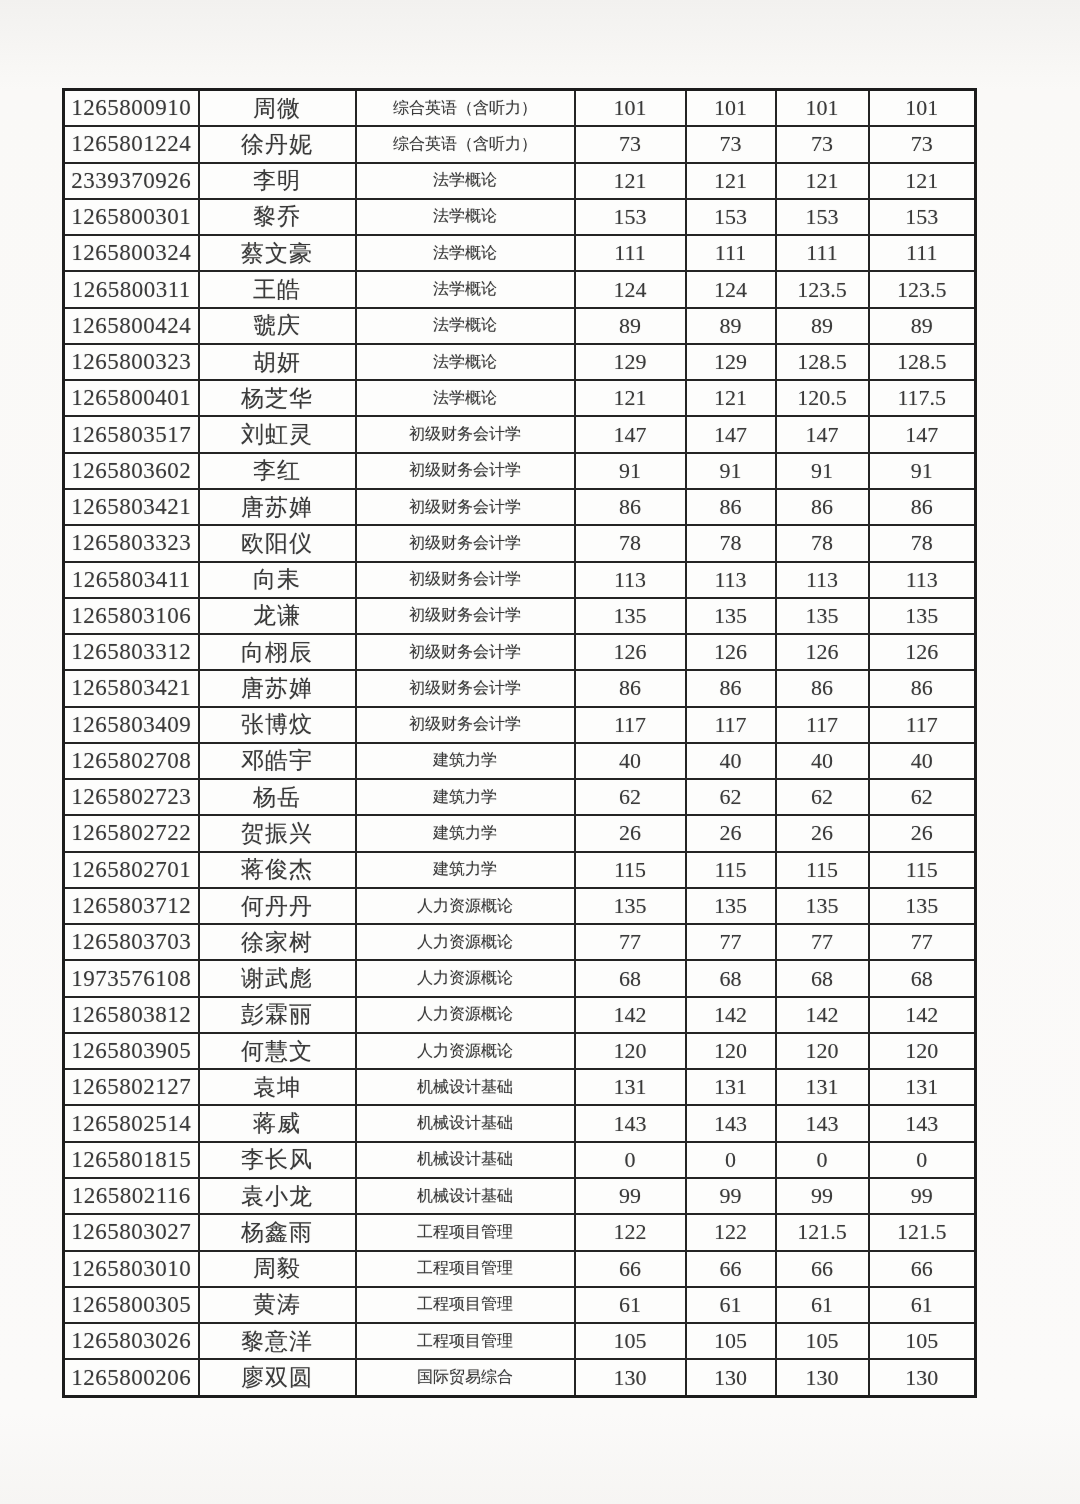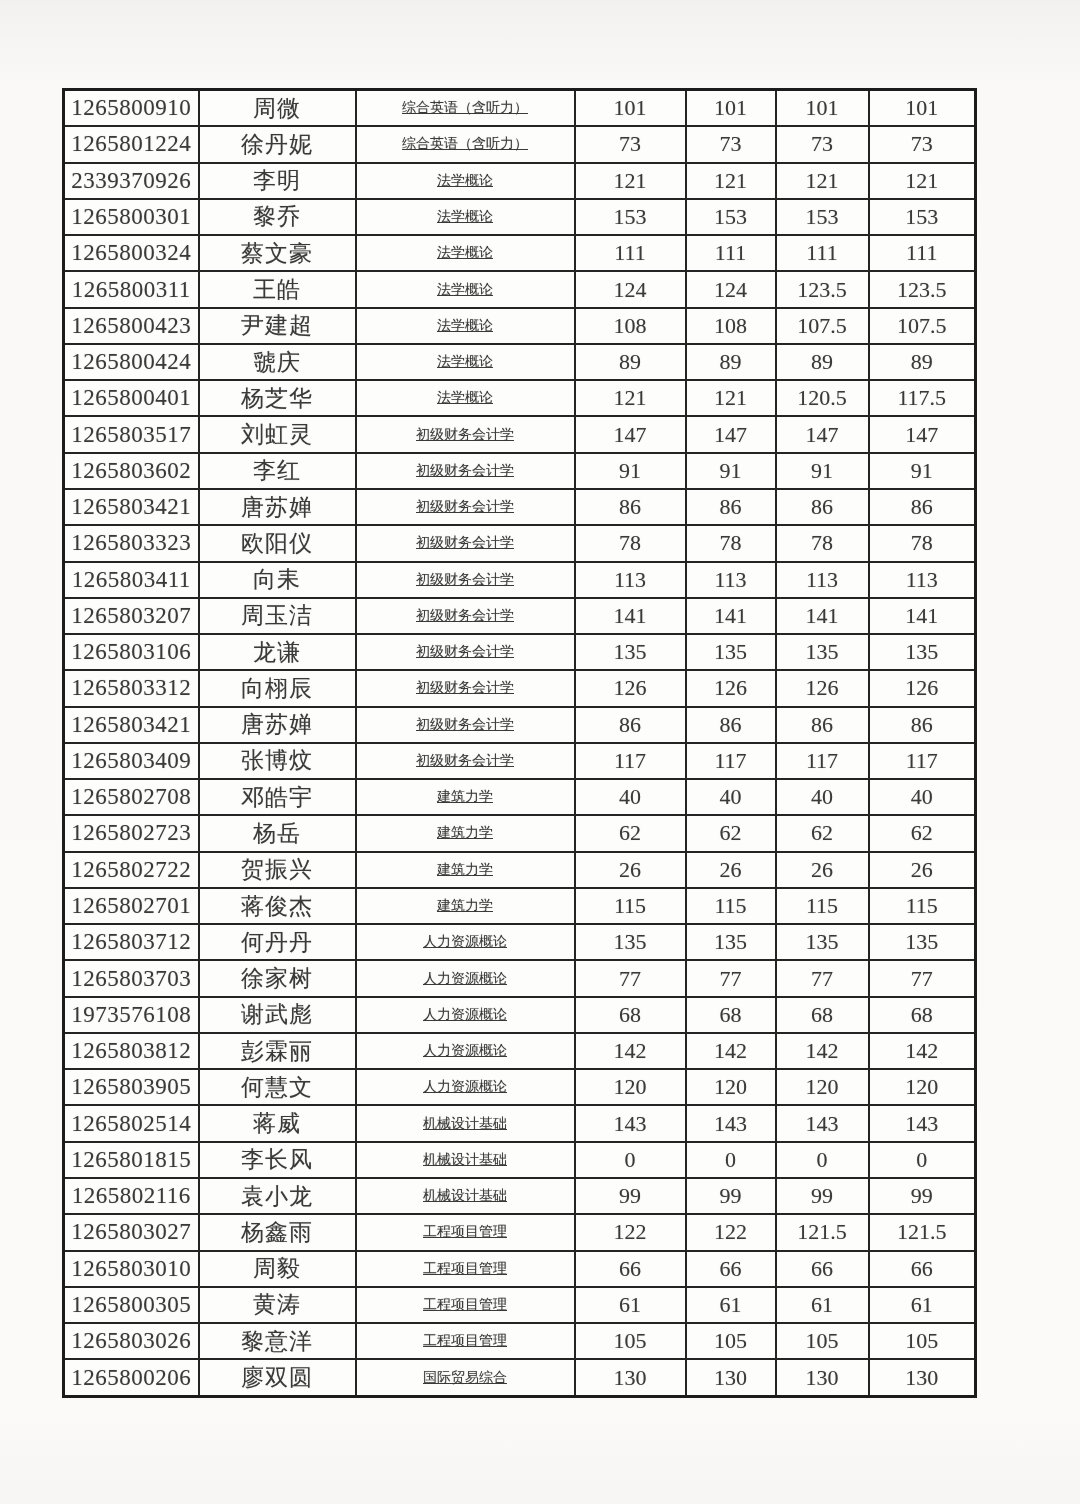--- a/index.html
+++ b/index.html
@@ -46,22 +46,21 @@
   td.cell-id {
     font-size: 23px;
     letter-spacing: 0.5px;
   }
   td.cell-name {
     font-size: 23px;
     letter-spacing: 1px;
     margin-top: 47px;
   }
   td.cell-subject {
-    font-size: 14px;
-    text-decoration: underline;
+    font-size: 16px;
   }
   td.cell-score {
     font-size: 22px;
   }
 </style>
 </head>
 <body>
 
 <div class="page">
   <table class="score-table">
@@ -123,38 +122,38 @@
         <tr>
           <td class="cell-id">1265800311</td>
           <td class="cell-name">王皓</td>
           <td class="cell-subject">法学概论</td>
           <td class="cell-score">124</td>
           <td class="cell-score">124</td>
           <td class="cell-score">123.5</td>
           <td class="cell-score">123.5</td>
         </tr>
         <tr>
-          <td class="cell-id">1265800423</td>
-          <td class="cell-name">尹建超</td>
-          <td class="cell-subject">法学概论</td>
-          <td class="cell-score">108</td>
-          <td class="cell-score">108</td>
-          <td class="cell-score">107.5</td>
-          <td class="cell-score">107.5</td>
-        </tr>
-        <tr>
           <td class="cell-id">1265800424</td>
           <td class="cell-name">虢庆</td>
           <td class="cell-subject">法学概论</td>
           <td class="cell-score">89</td>
           <td class="cell-score">89</td>
           <td class="cell-score">89</td>
           <td class="cell-score">89</td>
         </tr>
         <tr>
+          <td class="cell-id">1265800323</td>
+          <td class="cell-name">胡妍</td>
+          <td class="cell-subject">法学概论</td>
+          <td class="cell-score">129</td>
+          <td class="cell-score">129</td>
+          <td class="cell-score">128.5</td>
+          <td class="cell-score">128.5</td>
+        </tr>
+        <tr>
           <td class="cell-id">1265800401</td>
           <td class="cell-name">杨芝华</td>
           <td class="cell-subject">法学概论</td>
           <td class="cell-score">121</td>
           <td class="cell-score">121</td>
           <td class="cell-score">120.5</td>
           <td class="cell-score">117.5</td>
         </tr>
         <tr>
           <td class="cell-id">1265803517</td>
@@ -193,29 +192,20 @@
           <td class="cell-score">78</td>
         </tr>
         <tr>
           <td class="cell-id">1265803411</td>
           <td class="cell-name">向耒</td>
           <td class="cell-subject">初级财务会计学</td>
           <td class="cell-score">113</td>
           <td class="cell-score">113</td>
           <td class="cell-score">113</td>
           <td class="cell-score">113</td>
-        </tr>
-        <tr>
-          <td class="cell-id">1265803207</td>
-          <td class="cell-name">周玉洁</td>
-          <td class="cell-subject">初级财务会计学</td>
-          <td class="cell-score">141</td>
-          <td class="cell-score">141</td>
-          <td class="cell-score">141</td>
-          <td class="cell-score">141</td>
         </tr>
         <tr>
           <td class="cell-id">1265803106</td>
           <td class="cell-name">龙谦</td>
           <td class="cell-subject">初级财务会计学</td>
           <td class="cell-score">135</td>
           <td class="cell-score">135</td>
           <td class="cell-score">135</td>
           <td class="cell-score">135</td>
         </tr>
@@ -321,20 +311,29 @@
         <tr>
           <td class="cell-id">1265803905</td>
           <td class="cell-name">何慧文</td>
           <td class="cell-subject">人力资源概论</td>
           <td class="cell-score">120</td>
           <td class="cell-score">120</td>
           <td class="cell-score">120</td>
           <td class="cell-score">120</td>
         </tr>
         <tr>
+          <td class="cell-id">1265802127</td>
+          <td class="cell-name">袁坤</td>
+          <td class="cell-subject">机械设计基础</td>
+          <td class="cell-score">131</td>
+          <td class="cell-score">131</td>
+          <td class="cell-score">131</td>
+          <td class="cell-score">131</td>
+        </tr>
+        <tr>
           <td class="cell-id">1265802514</td>
           <td class="cell-name">蒋威</td>
           <td class="cell-subject">机械设计基础</td>
           <td class="cell-score">143</td>
           <td class="cell-score">143</td>
           <td class="cell-score">143</td>
           <td class="cell-score">143</td>
         </tr>
         <tr>
           <td class="cell-id">1265801815</td>

